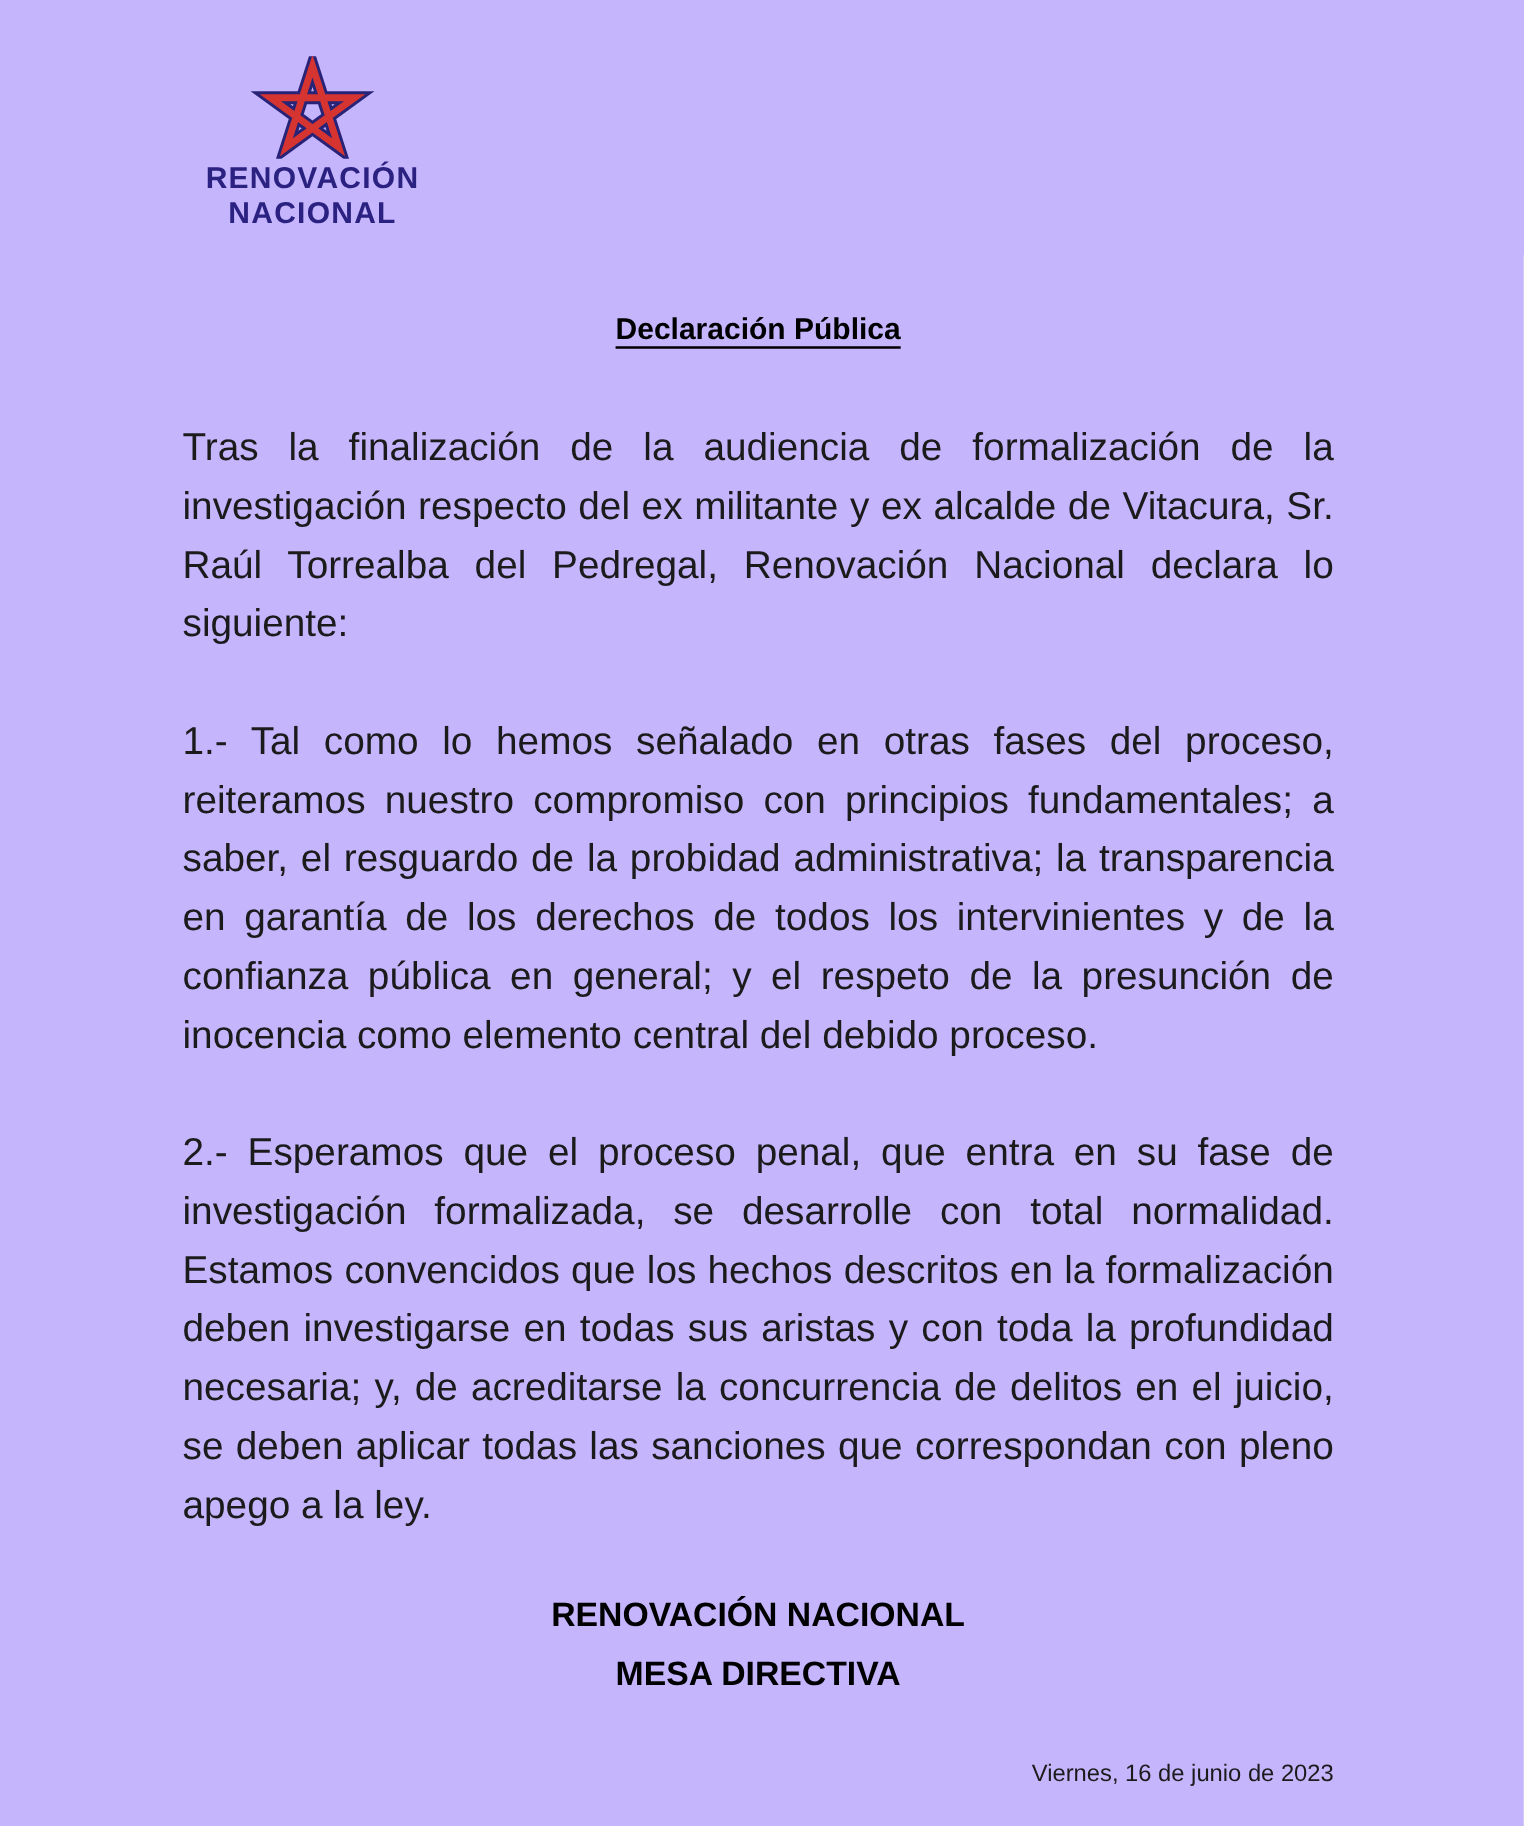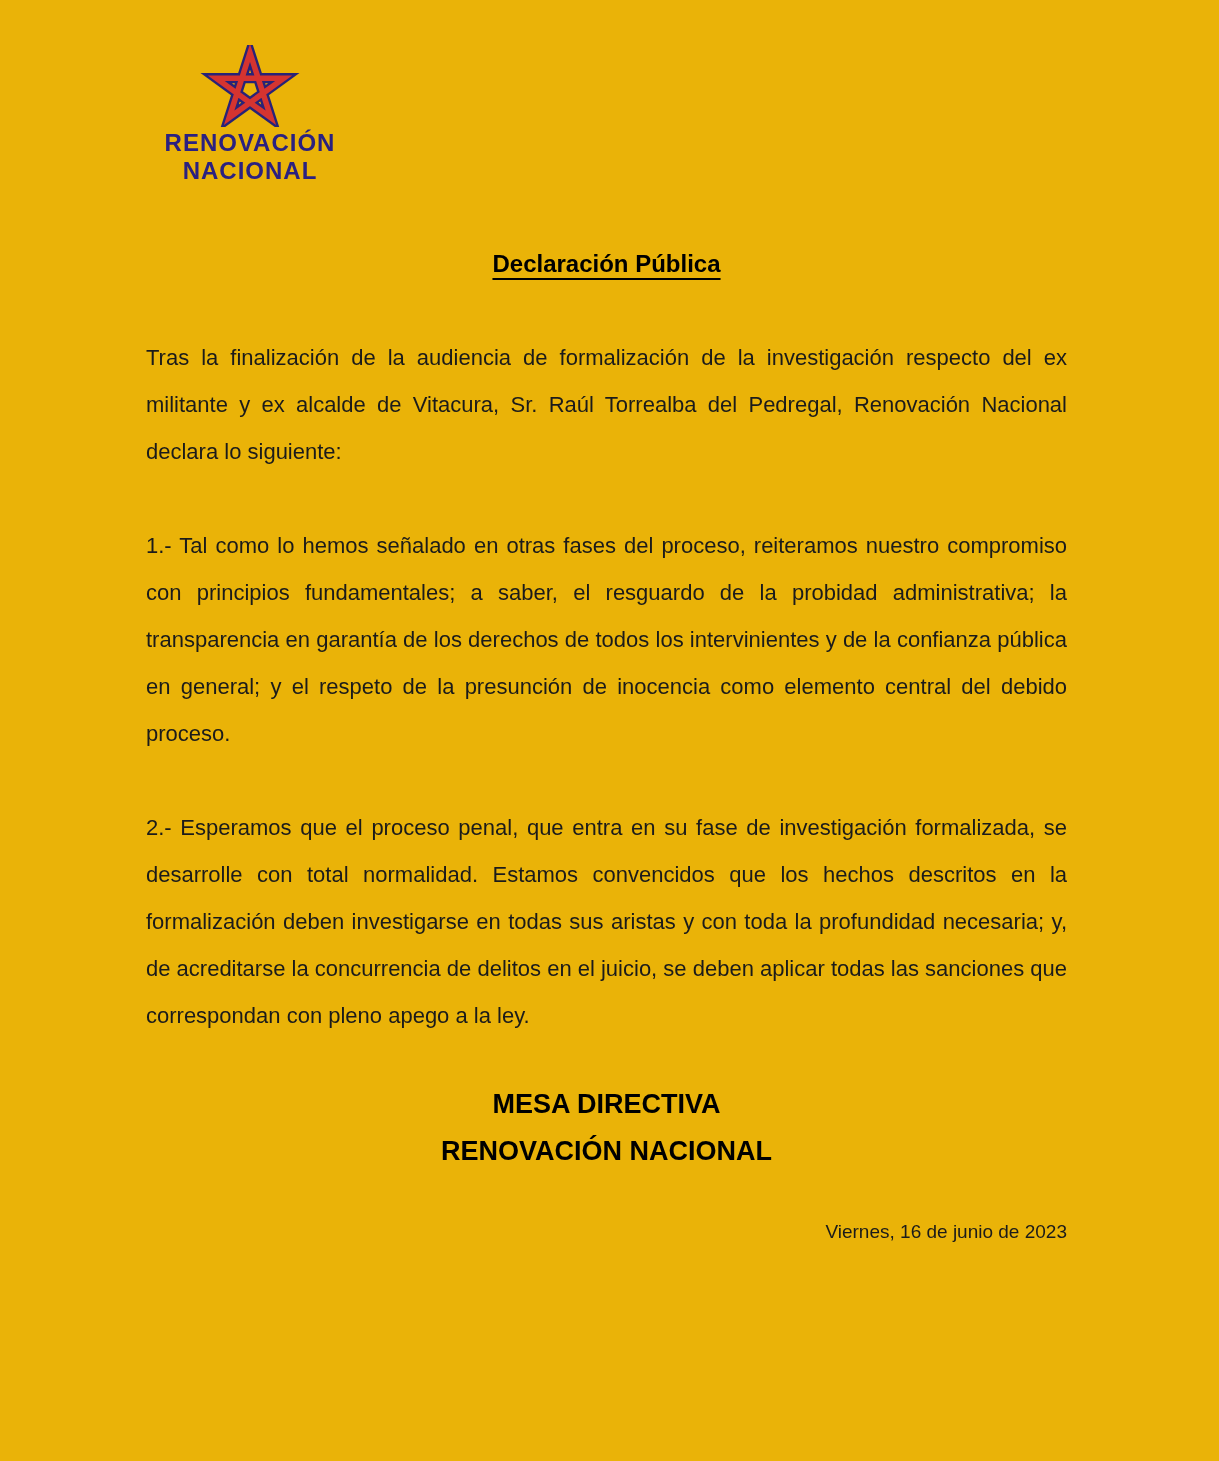--- a/index.html
+++ b/index.html
@@ -1,21 +1,21 @@
 <!DOCTYPE html>
 <html><head>
 <meta charset="utf-8">
 <style>
   html, body { margin: 0; padding: 0; background: #e8e8e8; }
   .page {
     position: relative;
     width: 1219px;
     height: 1461px;
     margin: 0 auto;
-    background: #eab308;
+    background: #c4b5fd;
     font-family: "Liberation Sans", sans-serif;
     color: #1b1b1b;
     overflow: hidden;
     box-sizing: border-box;
     padding: 45px 152px 0 146px;
   }
   
   .logo {
     width: 196px;
     margin-left: 6px;
@@ -41,21 +41,21 @@
     line-height: 47px;
   }
   .title span {
     text-decoration: underline;
     text-decoration-thickness: 2px;
     text-underline-offset: 6px;
   }
   
   .body-par {
     margin: 47px 0 0 0;
-    font-size: 22px;
+    font-size: 31px;
     line-height: 47px;
     text-align: justify;
     color: #1b1b1b;
   }
   
   .signature {
     margin-top: 42px;
     text-align: center;
     font-weight: bold;
     font-size: 27px;
@@ -91,19 +91,19 @@
     <span>Declaración Pública</span>
   </h1>
 
   <p class="body-par">Tras la finalización de la audiencia de formalización de la investigación respecto del ex militante y ex alcalde de Vitacura, Sr. Raúl Torrealba del Pedregal, Renovación Nacional declara lo siguiente:</p>
 
   <p class="body-par">1.- Tal como lo hemos señalado en otras fases del proceso, reiteramos nuestro compromiso con principios fundamentales; a saber, el resguardo de la probidad administrativa; la transparencia en garantía de los derechos de todos los intervinientes y de la confianza pública en general; y el respeto de la presunción de inocencia como elemento central del debido proceso.</p>
 
   <p class="body-par">2.- Esperamos que el proceso penal, que entra en su fase de investigación formalizada, se desarrolle con total normalidad. Estamos convencidos que los hechos descritos en la formalización deben investigarse en todas sus aristas y con toda la profundidad necesaria; y, de acreditarse la concurrencia de delitos en el juicio, se deben aplicar todas las sanciones que correspondan con pleno apego a la ley.</p>
 
   <div class="signature">
+    <div>RENOVACIÓN NACIONAL</div>
     <div>MESA DIRECTIVA</div>
-    <div>RENOVACIÓN NACIONAL</div>
   </div>
 
   <div class="date">Viernes, 16 de junio de 2023</div>
 
 </div>
 
 </body></html>

